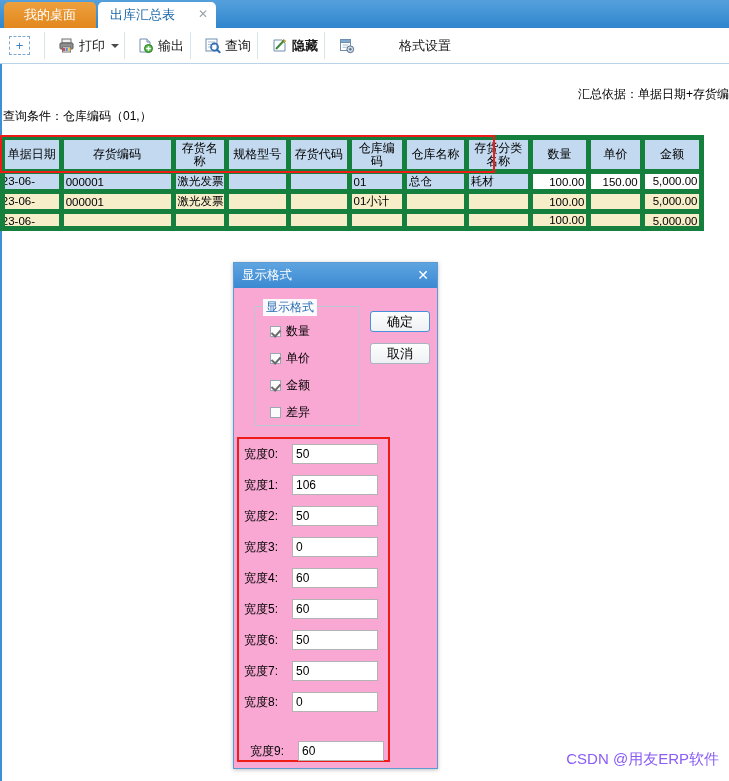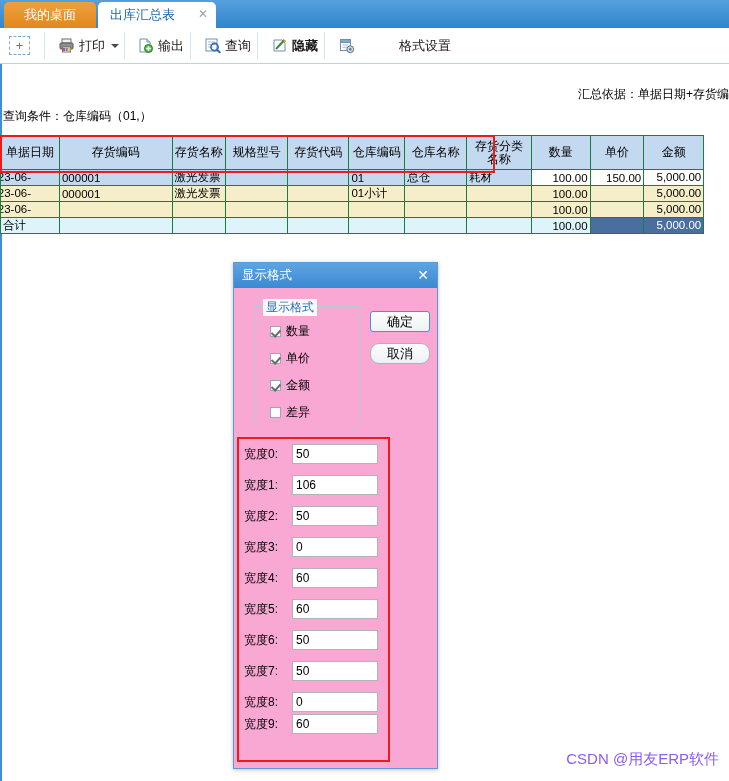--- a/index.html
+++ b/index.html
@@ -132,21 +132,21 @@
   
   .grid {
     position: absolute;
     left: 0; top: 135px;
     width: 729px;
     border-collapse: collapse;
     table-layout: fixed;
     font-size: 11.5px;
   }
   .grid th, .grid td {
-    border: 1px solid #15803d;
+    border: 5px solid #15803d;
     padding: 0 2px;
     height: 16px;
     overflow: hidden;
     white-space: nowrap;
     font-weight: normal;
     box-sizing: border-box;
   }
   .grid thead th {
     background: #c3d9ef;
     height: 34px;
@@ -489,36 +489,20 @@
       <td></td>
       <td></td>
       <td></td>
       <td class="num">100.00</td>
       <td class="num"></td>
       <td class="clipnum">
           <span>5,000.00</span>
         </td>
       <td class="filler"></td>
     </tr>
-    <tr class="r-total">
-      <td>合计</td>
-      <td></td>
-      <td></td>
-      <td></td>
-      <td></td>
-      <td></td>
-      <td></td>
-      <td></td>
-      <td class="num">100.00</td>
-      <td class="num cell-selected"></td>
-      <td class="clipnum" style="background:#4a6f9e;color:#fff">
-          <span>5,000.00</span>
-        </td>
-      <td class="filler"></td>
-    </tr>
   </tbody>
 </table>
 <div class="hdr-outline"></div>
 
 <div class="dialog">
   <div class="dlg-title">
     <span>显示格式</span>
     <span class="dlg-close">✕</span>
   </div>
 
@@ -536,21 +520,21 @@
   <div class="chk-row" style="top:114px;">
     <span class="chkbox on"></span>
     <span>金额</span>
   </div>
   <div class="chk-row" style="top:141px;">
     <span class="chkbox"></span>
     <span>差异</span>
   </div>
 
   <div class="dlg-btn primary" style="top:48px;">确定</div>
-  <div class="dlg-btn" style="top:80px;border-radius:9px;">取消</div>
+  <div class="dlg-btn" style="top:80px;">取消</div>
 
   <div class="width-panel"></div>
 
   <div class="w-row" style="top:180px;">
     <span class="w-label">宽度0:</span>
     <input class="w-input" type="text" value="50" style="">
   </div>
   <div class="w-row" style="top:211px;">
     <span class="w-label">宽度1:</span>
     <input class="w-input" type="text" value="106" style="">
@@ -576,19 +560,19 @@
     <input class="w-input" type="text" value="50" style="">
   </div>
   <div class="w-row" style="top:397px;">
     <span class="w-label">宽度7:</span>
     <input class="w-input" type="text" value="50" style="">
   </div>
   <div class="w-row" style="top:428px;">
     <span class="w-label">宽度8:</span>
     <input class="w-input" type="text" value="0" style="">
   </div>
-  <div class="w-row" style="top:450px;">
+  <div class="w-row" style="top:477px;justify-content:flex-end;">
     <span class="w-label">宽度9:</span>
     <input class="w-input" type="text" value="60" style="">
   </div>
 </div>
 
 <div class="watermark">CSDN @用友ERP软件</div>
 
 </body></html>

